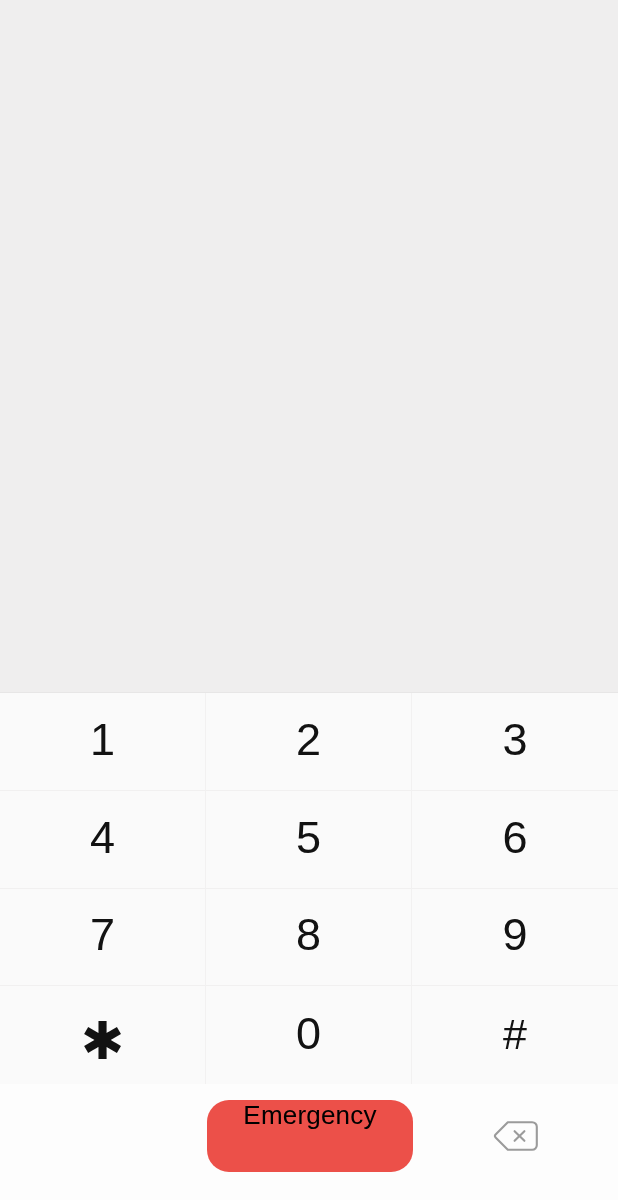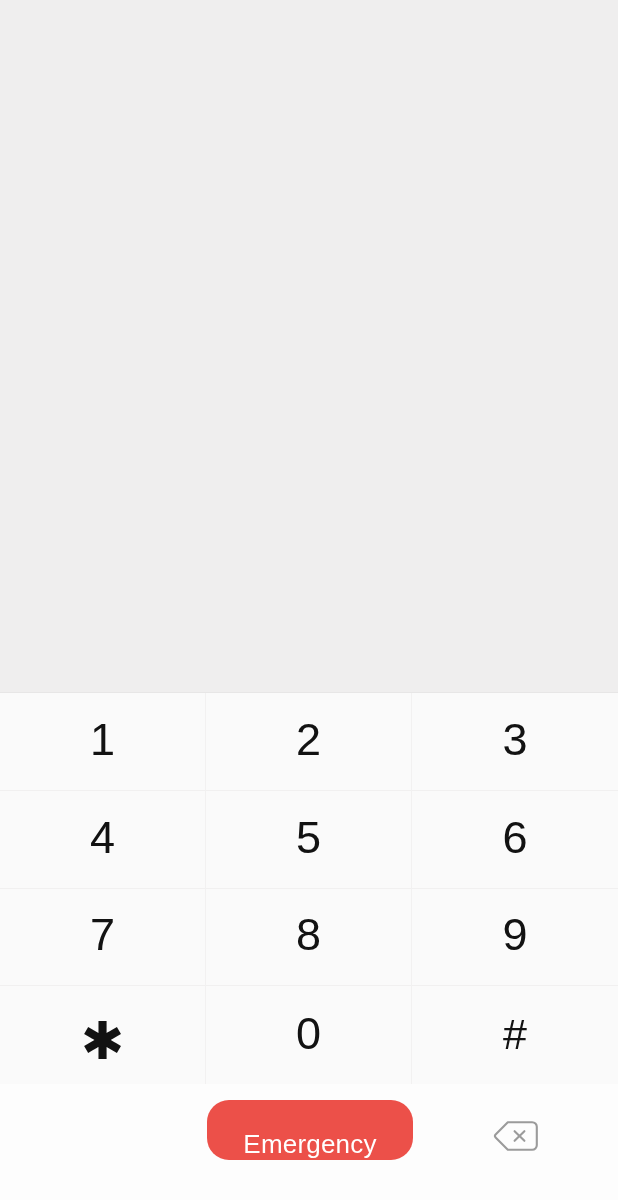--- a/index.html
+++ b/index.html
@@ -100,32 +100,32 @@
     display:flex;
     align-items:center;
     justify-content:center;
   }
 
   #emergency-button {
     position:absolute;
     left:207px;
     top:16px;
     width:206px;
-    height:60px;
+    height:72px;
     background:#ec5049;
     border:none;
     border-radius:22px;
-    color:#ffffff;
+    color:#000000;
     font-family:"Liberation Sans", sans-serif;
     font-size:26px;
     font-weight:400;
     letter-spacing:0.2px;
     cursor:pointer;
     display:flex;
-    align-items:flex-end;
+    align-items:flex-start;
     justify-content:center;
   }
 
   #backspace-button {
     position:absolute;
     left:468px;
     top:16px;
     width:96px;
     height:72px;
     background:transparent;

